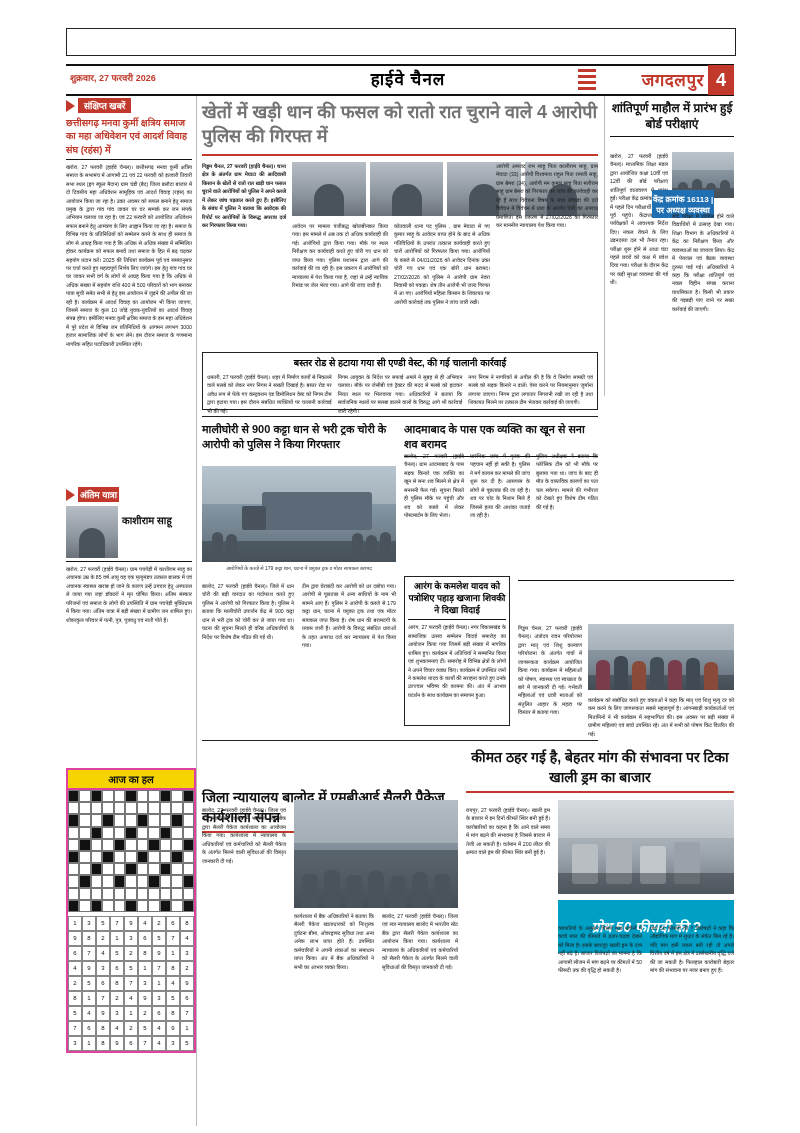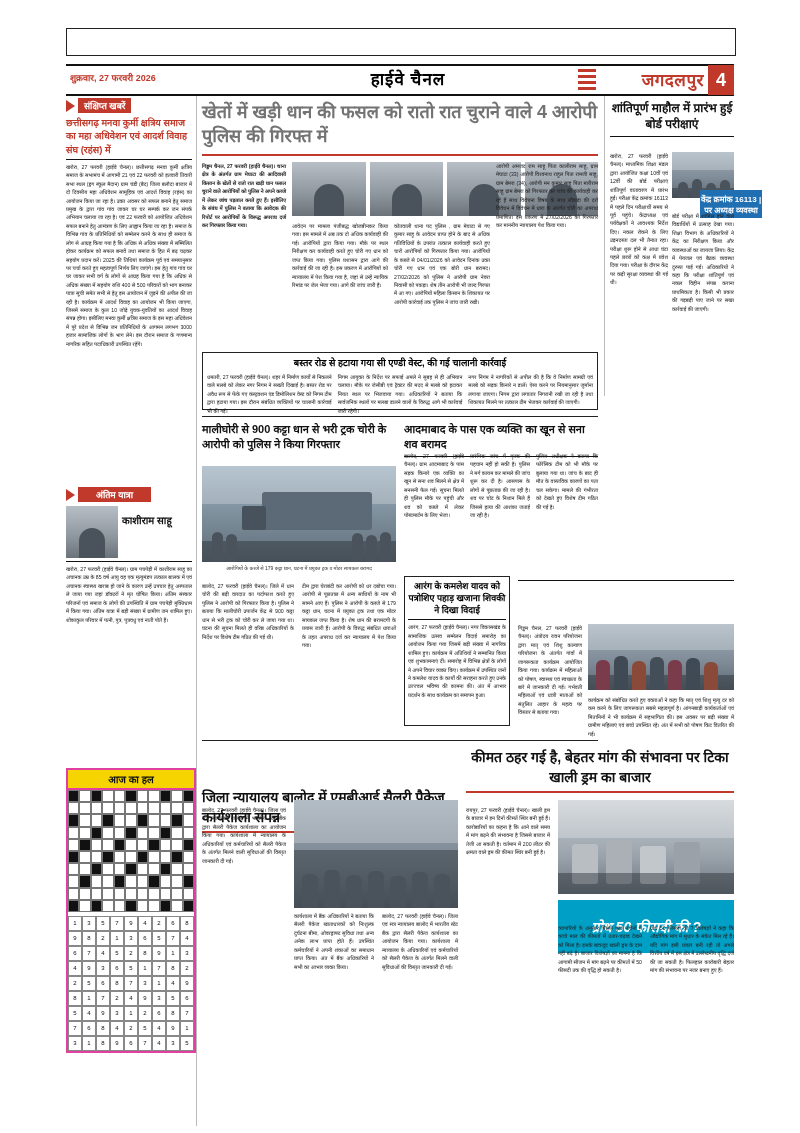--- a/index.html
+++ b/index.html
@@ -87,21 +87,21 @@
     <div class="headline hl-sm" style="color:#c0392b;margin-top:3px;font-size:9.5px;line-height:1.4;">छत्तीसगढ़ मनवा कुर्मी क्षत्रिय समाज का महा अधिवेशन एवं आदर्श विवाह संघ (रहंस) में</div>
     <div class="blackline" style="margin:3px 0 3px 0;"></div>
     <div class="body-txt">
         <p>खरोरा, 27 फरवरी (हाईवे चैनल)। छत्तीसगढ़ मनवा कुर्मी क्षत्रिय समाज के सभामंच में आगामी 21 एवं 22 फरवरी को इतवारी तिवारी सभा स्थल (ड्रग स्कूल मैदान) ग्राम चंडी (बैद) जिला बलौदा बाजार में दो दिवसीय महा अधिवेशन सामूहिक एवं आदर्श विवाह (रहंस) का आयोजन किया जा रहा है। उक्त अवसर को सफल बनाने हेतु समाज प्रमुख के द्वारा गांव गांव जाकर घर घर सम्पर्क कर जन संपर्क अभियान चलाया जा रहा है। एवं 22 फरवरी को आयोजित अधिवेशन सफल बनाने हेतु आमंत्रण के लिए आह्वान किया जा रहा है। समाज के विभिन्न गांव के प्रतिनिधियों को सम्मेलन करने के साथ ही समाज के लोग से आग्रह किया गया है कि अधिक से अधिक संख्या में सम्मिलित होकर कार्यक्रम को सफल बनावें तथा समाज के हित में बढ़ चढ़कर सहयोग प्रदान करें। 2025 की तिथियां कार्यक्रम पूर्व एवं समयानुसार पर चर्चा करते हुए महत्वपूर्ण निर्णय लिए जाएंगे। इस हेतु गांव गांव घर घर जाकर सभी वर्ग के लोगों से आग्रह किया गया है कि अधिक से अधिक संख्या में सहयोग राशि 400 से 500 परिवारों को भाग बनाकर पात्रा सूची समेत सभी से हेतु इस आयोजन में जुड़ने की अपील की जा रही है। कार्यक्रम में आदर्श विवाह का आयोजन भी किया जाएगा, जिसमें समाज के कुल 10 जोड़े युवक-युवतियों का आदर्श विवाह संपन्न होगा। इसीलिए मनवा कुर्मी क्षत्रिय समाज के इस महा अधिवेशन में पूरे प्रदेश से विभिन्न जन प्रतिनिधियों के आगमन लगभग 3000 हजार सामाजिक लोगों के भाग लेने। इस दौरान समाज के गणमान्य नागरिक सहित पदाधिकारी उपस्थित रहेंगे।</p>
       </div>
   </div>
 
   <div class="col" style="left:66px;top:487px;width:126px;">
     <div style="display:flex;align-items:center;gap:3px;">
       <span class="arrowred"></span>
-      <span class="secbadge" style="font-size:9px;padding:1px 18px;">अंतिम यात्रा</span>
+      <span class="secbadge" style="font-size:9px;padding:1px 2px;">अंतिम यात्रा</span>
     </div>
     <div class="photo portrait" style="width:52px;height:52px;margin-top:4px;float:left;margin-right:4px;">
       <div class="ppl" style="left:13px;bottom:0;width:26px;height:30px;border-radius:13px 13px 0 0;"></div>
     </div>
     <div class="headline" style="font-size:10px;color:#111;padding-top:12px;">काशीराम साहू</div>
     <div style="clear:both;"></div>
     <div class="blackline" style="margin:3px 0;"></div>
     <div class="body-txt">
         <p>खरोरा, 27 फरवरी (हाईवे चैनल)। ग्राम पचपेड़ी में काशीराम साहू का अचानक उम्र के 85 वर्ष आयु वह एक मृत्युमंडप तत्काल बालक में एवं अचानक स्वास्थ्य खराब हो जाने के कारण उन्हें उपचार हेतु अस्पताल ले जाया गया जहां डॉक्टरों ने मृत घोषित किया। अंतिम संस्कार परिजनों एवं समाज के लोगों की उपस्थिति में ग्राम पचपेड़ी मुक्तिधाम में किया गया। अंतिम यात्रा में बड़ी संख्या में ग्रामीण जन शामिल हुए। शोकाकुल परिवार में पत्नी, पुत्र, पुत्रवधु एवं नाती पोते हैं।</p>
       </div>
@@ -363,21 +363,21 @@
     <p>खरोरा, 27 फरवरी (हाईवे चैनल)। माध्यमिक शिक्षा मंडल द्वारा आयोजित कक्षा 10वीं एवं 12वीं की बोर्ड परीक्षाएं शांतिपूर्ण वातावरण में प्रारंभ हुईं। परीक्षा केंद्र क्रमांक 16113 में पहले दिन परीक्षार्थी समय से पूर्व पहुंचे। केंद्राध्यक्ष एवं पर्यवेक्षकों ने आवश्यक निर्देश दिए। नकल रोकने के लिए उड़नदस्ता दल भी तैनात रहा। परीक्षा शुरू होने से आधा घंटा पहले छात्रों को कक्ष में प्रवेश दिया गया। परीक्षा के दौरान केंद्र पर कड़ी सुरक्षा व्यवस्था की गई थी।</p>
   </div>
   <div class="photo crowd" style="position:absolute;left:672px;top:152px;width:62px;height:46px;">
     <div class="sky"></div>
       <div class="ground"></div>
     <div class="ppl" style="left:6px;width:10px;height:16px;"></div>
     <div class="ppl" style="left:20px;width:10px;height:19px;"></div>
     <div class="ppl" style="left:34px;width:10px;height:15px;"></div>
     <div class="ppl" style="left:48px;width:10px;height:18px;"></div>
   </div>
-  <div class="banner" style="position:absolute;left:700px;top:190px;width:62px;">केंद्र क्रमांक 16113 | पर अध्यक्ष व्यवस्था</div>
+  <div class="banner" style="position:absolute;left:652px;top:190px;width:62px;">केंद्र क्रमांक 16113 | पर अध्यक्ष व्यवस्था</div>
   <div class="col body-txt" style="left:672px;top:212px;width:62px;">
     <p>बोर्ड परीक्षा में शामिल होने वाले विद्यार्थियों में उत्साह देखा गया। शिक्षा विभाग के अधिकारियों ने केंद्र का निरीक्षण किया और व्यवस्थाओं का जायजा लिया। केंद्र में पेयजल एवं बैठक व्यवस्था दुरुस्त पाई गई। अधिकारियों ने कहा कि परीक्षा शांतिपूर्ण एवं नकल विहीन संपन्न कराना प्राथमिकता है। किसी भी प्रकार की गड़बड़ी पाए जाने पर सख्त कार्रवाई की जाएगी।</p>
   </div>
 
   <div class="hline" style="left:202px;top:416px;width:396px;"></div>
   <div class="col" style="left:202px;top:422px;width:194px;">
     <div class="headline" style="font-size:11px;color:#111;line-height:1.35;">मालीघोरी से 900 कट्टा धान से भरी ट्रक चोरी के आरोपी को पुलिस ने किया गिरफ्तार</div>
   </div>
   <div class="photo truck" style="position:absolute;left:202px;top:466px;width:194px;height:96px;">
     <div class="sky"></div>

